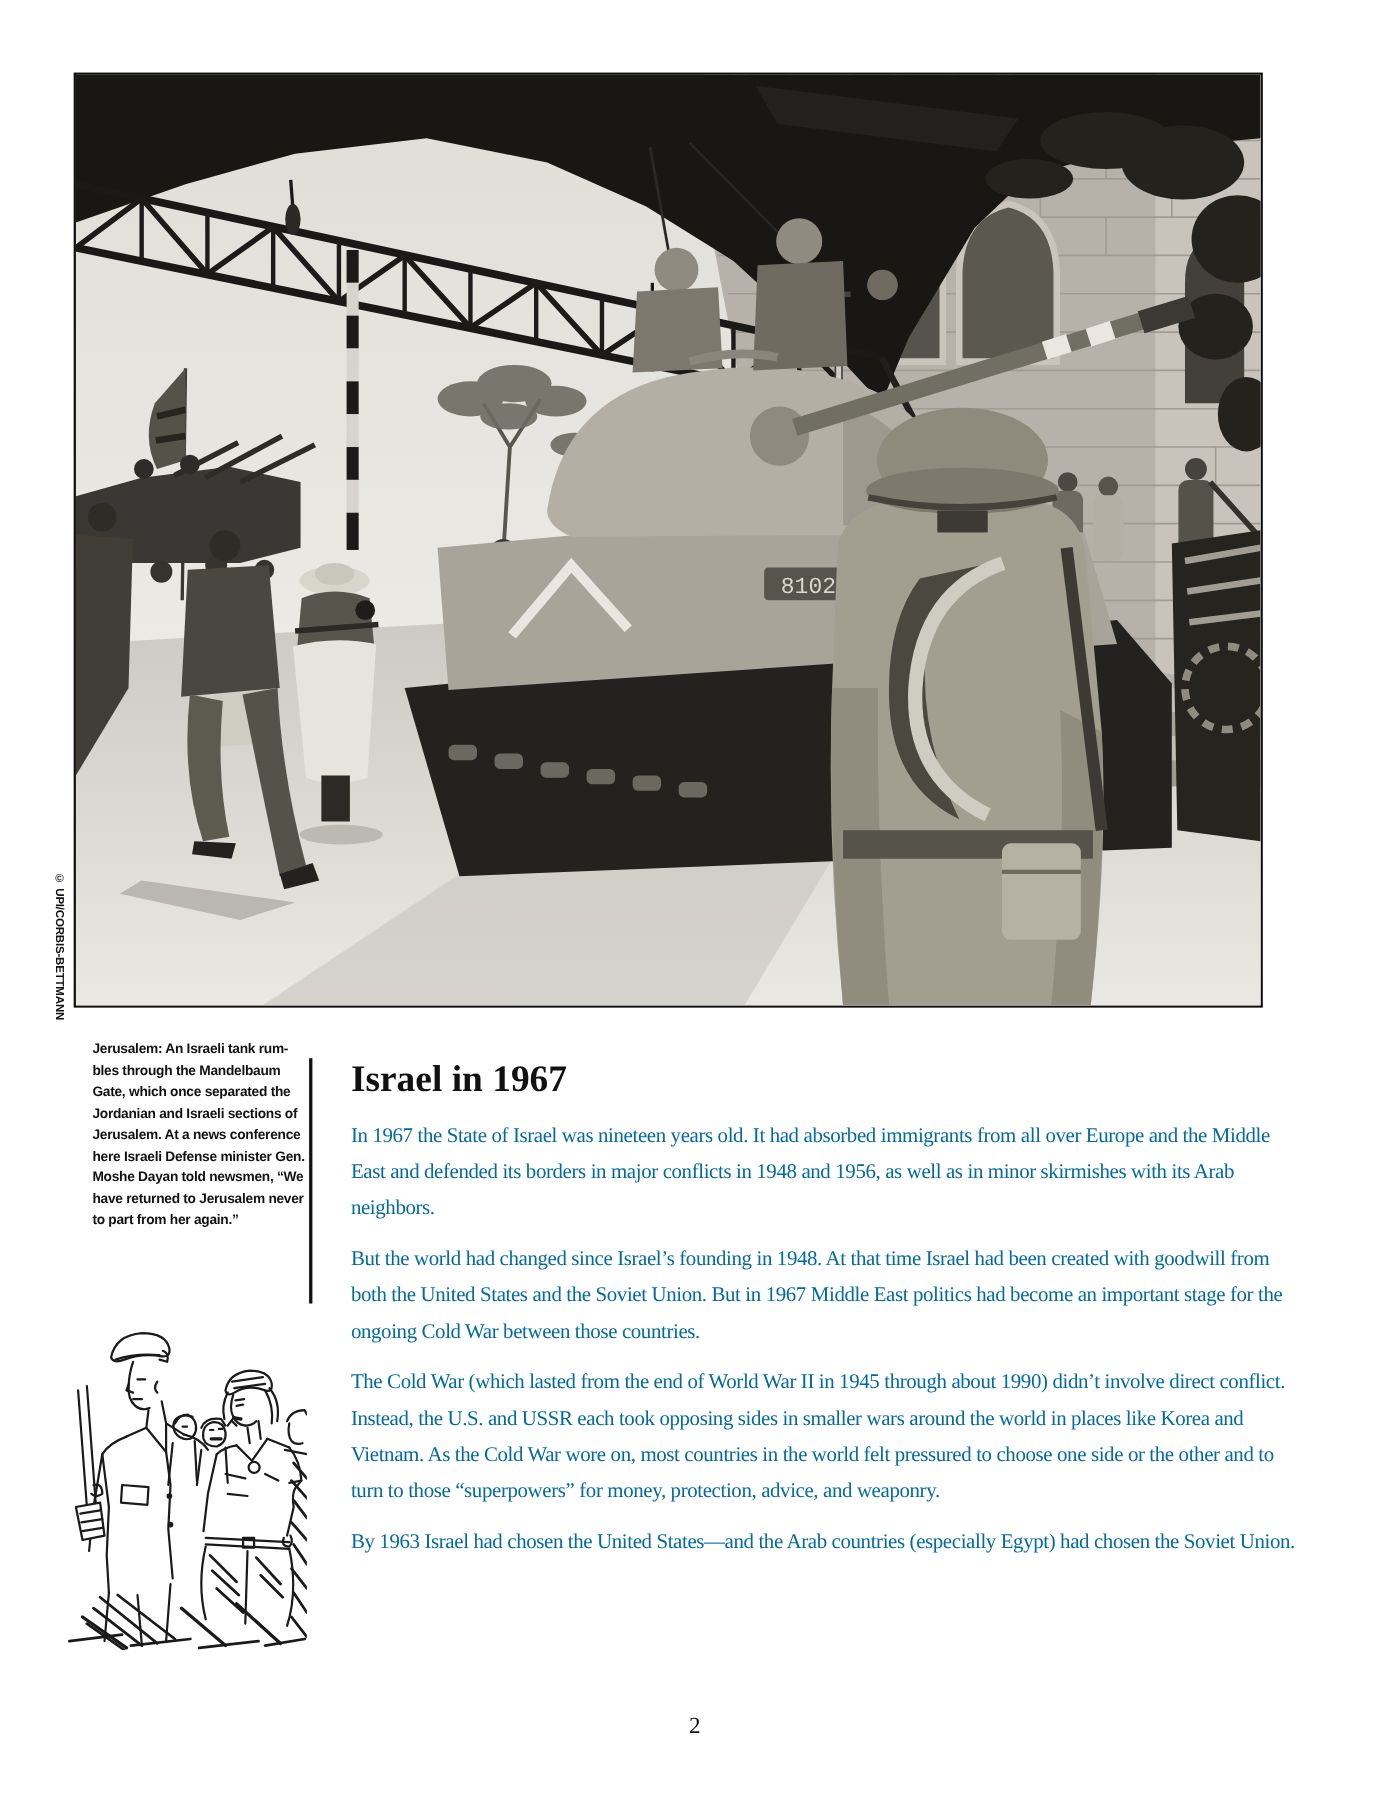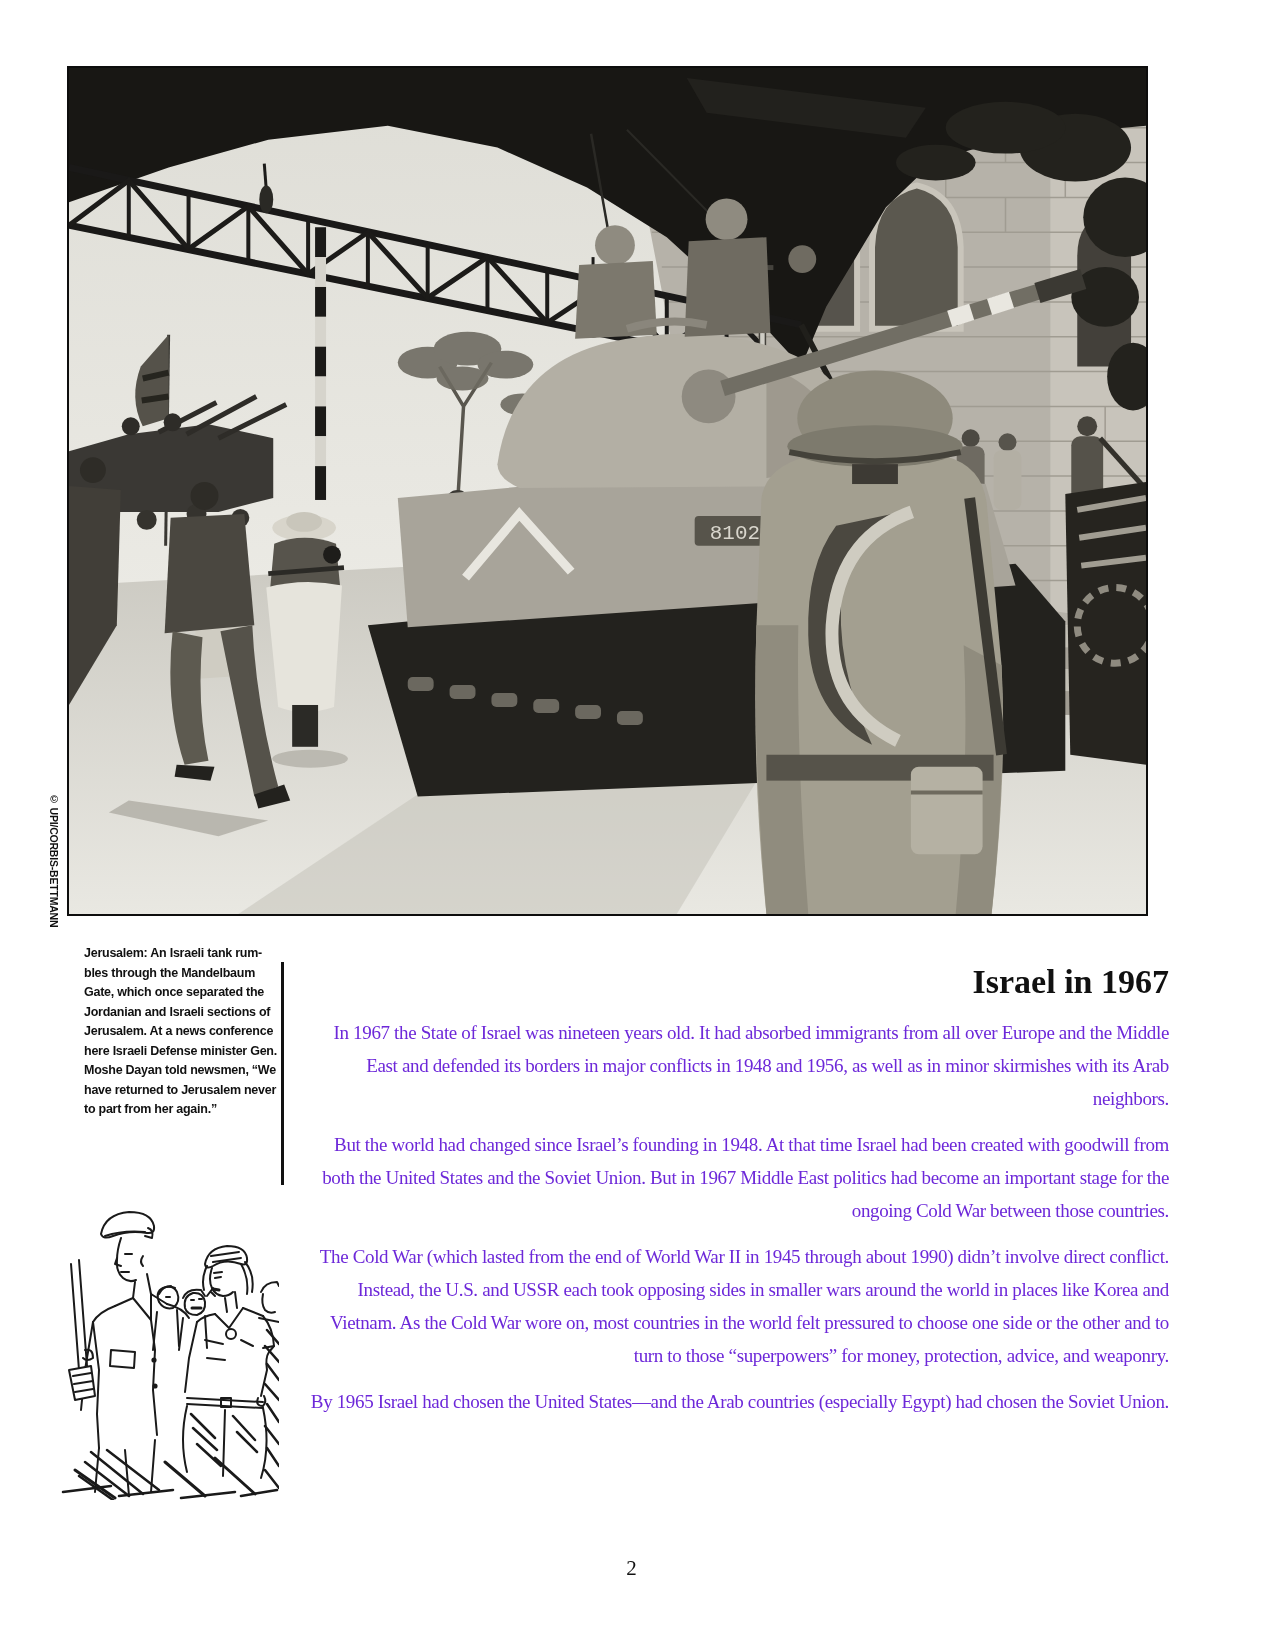--- a/index.html
+++ b/index.html
@@ -28,31 +28,31 @@
     font-family:"Liberation Sans", sans-serif;
     font-weight:700;font-size:12.5px;line-height:19.5px;
     letter-spacing:-0.25px;color:#111;
     white-space:pre-line;
   }
   .v-rule{
     position:absolute;left:281px;top:962px;width:2.5px;height:223px;
     background:#111;
   }
   .article{
-    position:absolute;left:309px;top:962px;width:860px;text-align:right;
+    position:absolute;left:319px;top:962px;width:860px;
   }
   .article h1{
     margin:0 0 14px 0;
     font-family:"Liberation Serif", serif;
     font-weight:700;font-size:34px;line-height:40px;color:#111;
   }
   .article p{
     margin:0 0 13px 0;
     font-size:19px;line-height:33px;letter-spacing:-0.35px;
-    color:#6d28d9;
+    color:#0369a1;
   }
   .sketch{
     position:absolute;left:55px;top:1200px;width:224px;height:300px;
   }
   .sketch svg{display:block;width:100%;height:100%;}
   .page-number{
     position:absolute;left:0;right:0;top:1556px;
     text-align:center;font-family:"Liberation Serif", serif;
     font-size:21px;color:#111;
   }
@@ -308,21 +308,21 @@
 have returned to Jerusalem never
 to part from her again.”</div>
 
   <div class="v-rule"></div>
 
   <div class="article">
     <h1>Israel in 1967</h1>
     <p>In 1967 the State of Israel was nineteen years old. It had absorbed immigrants from all over Europe and the Middle East and defended its borders in major conflicts in 1948 and 1956, as well as in minor skirmishes with its Arab neighbors.</p>
     <p>But the world had changed since Israel’s founding in 1948. At that time Israel had been created with goodwill from both the United States and the Soviet Union. But in 1967 Middle East politics had become an important stage for the ongoing Cold War between those countries.</p>
     <p>The Cold War (which lasted from the end of World War II in 1945 through about 1990) didn’t involve direct conflict. Instead, the U.S. and USSR each took opposing sides in smaller wars around the world in places like Korea and Vietnam. As the Cold War wore on, most countries in the world felt pressured to choose one side or the other and to turn to those “superpowers” for money, protection, advice, and weaponry.</p>
-    <p>By 1965 Israel had chosen the United States—and the Arab countries (especially Egypt) had chosen the Soviet Union.</p>
+    <p>By 1963 Israel had chosen the United States—and the Arab countries (especially Egypt) had chosen the Soviet Union.</p>
   </div>
 
   <div class="sketch">
     <svg viewBox="0 0 224 300">
       <g stroke="#1a1a1a" stroke-width="2" fill="none" stroke-linecap="round" stroke-linejoin="round">
 
         <path d="M46,34 Q50,14 74,12 Q96,12 99,26 Q100,34 92,33 Q74,30 58,36 Q48,40 46,34 Z" fill="#ffffff"></path>
         <path d="M50,36 Q68,30 90,32"></path>
         <path d="M93,28 Q99,30 97,38 L90,36"></path>
         <path d="M66,38 Q62,50 62,60 Q61,72 68,78 Q74,83 81,80"></path>

